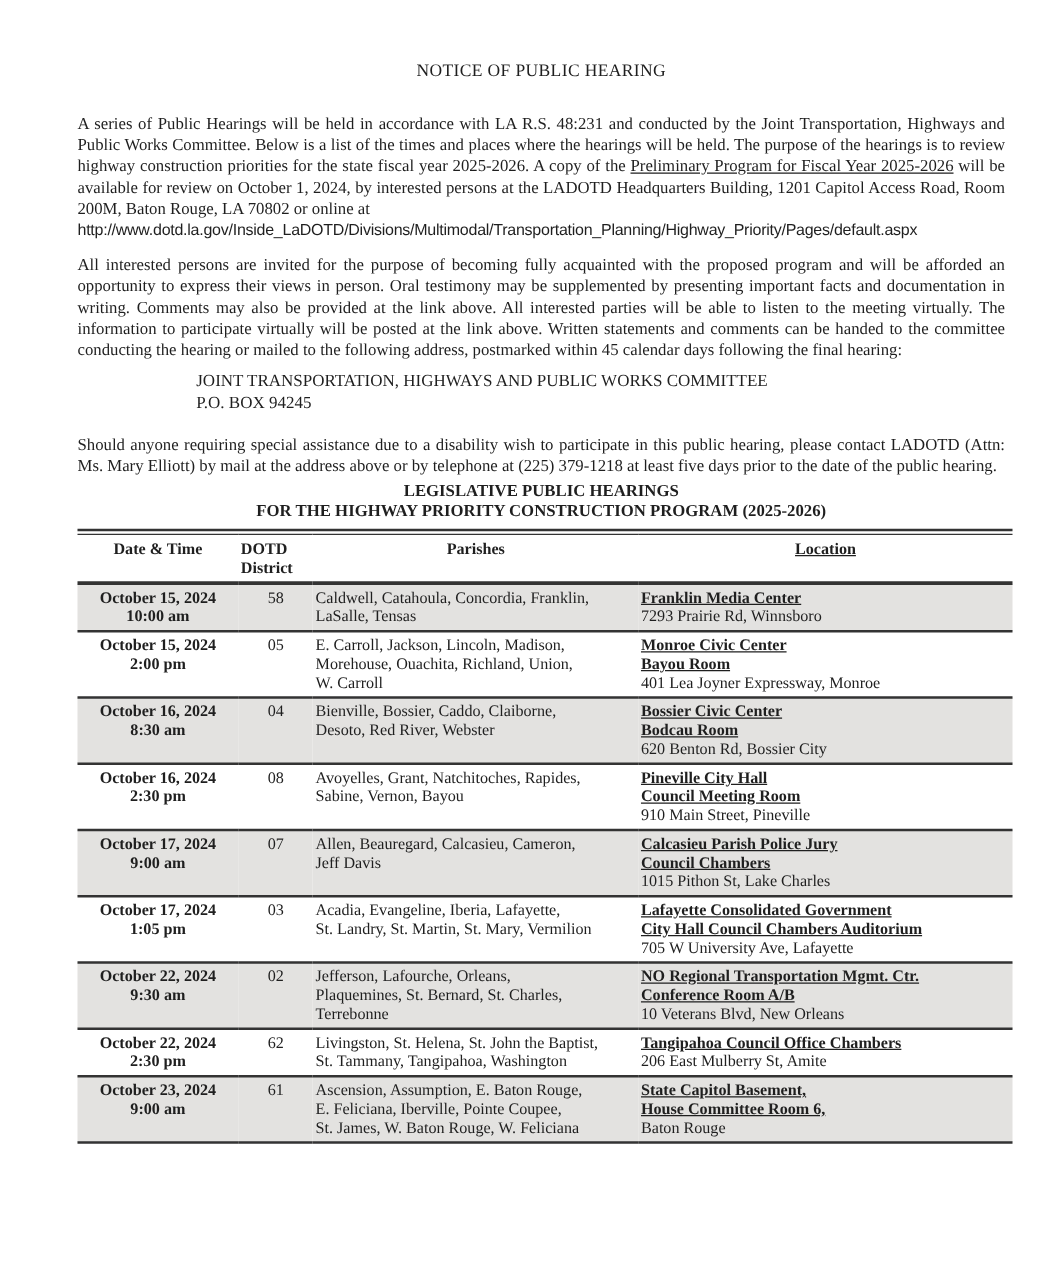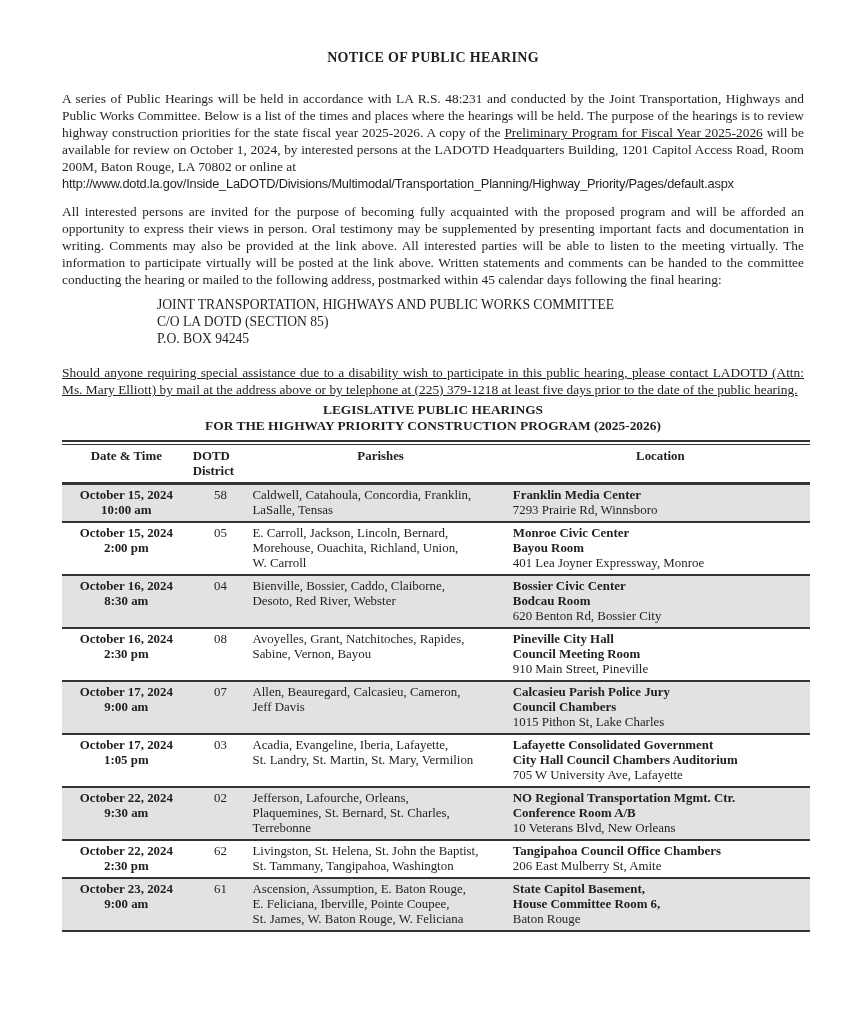--- a/index.html
+++ b/index.html
@@ -16,21 +16,21 @@
     background: var(--page-bg);
     color: var(--text);
     font-family: "Liberation Serif", serif;
     overflow: hidden;
   }
   .page {
     padding: 50px 46px 0 62px;
   }
   .doc-title {
     font-size: 14px;
-    font-weight: bold;
+    font-weight: normal;
     text-align: center;
     letter-spacing: 0.3px;
     margin: 0 0 24px 0;
   }
   .para {
     font-size: 13.4px;
     line-height: 17px;
     text-align: justify;
     margin: 0 0 11px 0;
   }
@@ -40,21 +40,21 @@
     font-family: "Liberation Sans", sans-serif;
     font-size: 12.8px;
     letter-spacing: -0.2px;
   }
   .address {
     margin: 0 0 17px 95px;
     font-size: 13.6px;
     line-height: 17px;
     font-family: Liberation Serif, serif;
   }
-  .assist { margin-bottom: 4px; text-decoration: underline; }
+  .assist { margin-bottom: 4px; }
   .table-title {
     text-align: center;
     font-weight: bold;
     font-size: 13.4px;
     line-height: 16px;
     margin: 0 0 6px 0;
   }
   .table-wrap {
     border-top: 2.5px solid var(--border);
     padding-top: 2px;
@@ -81,37 +81,36 @@
     vertical-align: top;
     padding: 3px 2px;
   }
   .c { text-align: center; }
   td.col-date { text-align: center; font-weight: bold; }
   td.col-district { text-align: center; }
   td.col-parishes { padding-left: 6px; padding-right: 10px; }
   td.col-location { padding-left: 8px; }
   th.h-district { text-align: left; padding-left: 8px; margin-left: 20px; }
   th.h-parishes { text-align: center; }
-  th.h-location { text-align: center; }
-  .b { font-weight: bold; }
+  th.h-location { text-align: center; text-decoration: underline; }
+  .b { font-weight: bold; text-decoration: underline; }
 </style>
 </head>
 <body>
 
 <div class="page">
 
   <h1 class="doc-title">NOTICE OF PUBLIC HEARING</h1>
 
   <p class="para"><span>A series of Public Hearings will be held in accordance with LA R.S. 48:231 and conducted by the Joint Transportation, Highways and Public Works Committee.  Below is a list of the times and places where the hearings will be held.  The purpose of the hearings is to review highway construction priorities for the state fiscal year 2025-2026.  A copy of the </span><span class="u">Preliminary Program for Fiscal Year 2025-2026</span><span> will be available for review on October 1, 2024, by interested persons at the LADOTD Headquarters Building, 1201 Capitol Access Road, Room 200M, Baton Rouge, LA 70802 or online at</span><br><span class="url">http://www.dotd.la.gov/Inside_LaDOTD/Divisions/Multimodal/Transportation_Planning/Highway_Priority/Pages/default.aspx</span></p>
 
   <p class="para tight">All interested persons are invited for the purpose of becoming fully acquainted with the proposed program and will be afforded an opportunity to express their views in person.  Oral testimony may be supplemented by presenting important facts and documentation in writing.  Comments may also be provided at the link above.  All interested parties will be able to listen to the meeting virtually.  The information to participate virtually will be posted at the link above.  Written statements and comments can be handed to the committee conducting the hearing or mailed to the following address, postmarked within 45 calendar days following the final hearing:</p>
 
   <div class="address">
     <div>JOINT TRANSPORTATION, HIGHWAYS AND PUBLIC WORKS COMMITTEE</div>
-    <div>C/O LA DOTD (SECTION 85)</div>
     <div>P.O. BOX 94245</div>
   </div>
 
   <p class="para assist">Should anyone requiring special assistance due to a disability wish to participate in this public hearing, please contact LADOTD (Attn: Ms. Mary Elliott) by mail at the address above or by telephone at (225) 379-1218 at least five days prior to the date of the public hearing.</p>
 
   <div class="table-title">
     <div>LEGISLATIVE PUBLIC HEARINGS</div>
     <div>FOR THE HIGHWAY PRIORITY CONSTRUCTION PROGRAM (2025-2026)</div>
   </div>
 
@@ -150,21 +149,21 @@
               <div>7293 Prairie Rd, Winnsboro</div>
             </td>
           </tr>
           <tr>
             <td class="col-date">
               <div>October 15, 2024</div>
               <div>2:00 pm</div>
             </td>
             <td class="col-district">05</td>
             <td class="col-parishes">
-              <div>E. Carroll, Jackson, Lincoln, Bernard,</div>
+              <div>E. Carroll, Jackson, Lincoln, Madison,</div>
               <div>Morehouse, Ouachita, Richland, Union,</div>
               <div>W. Carroll</div>
             </td>
             <td class="col-location">
               <div class="b">Monroe Civic Center</div>
               <div class="b">Bayou Room</div>
               <div>401 Lea Joyner Expressway, Monroe</div>
             </td>
           </tr>
           <tr class="shaded">

